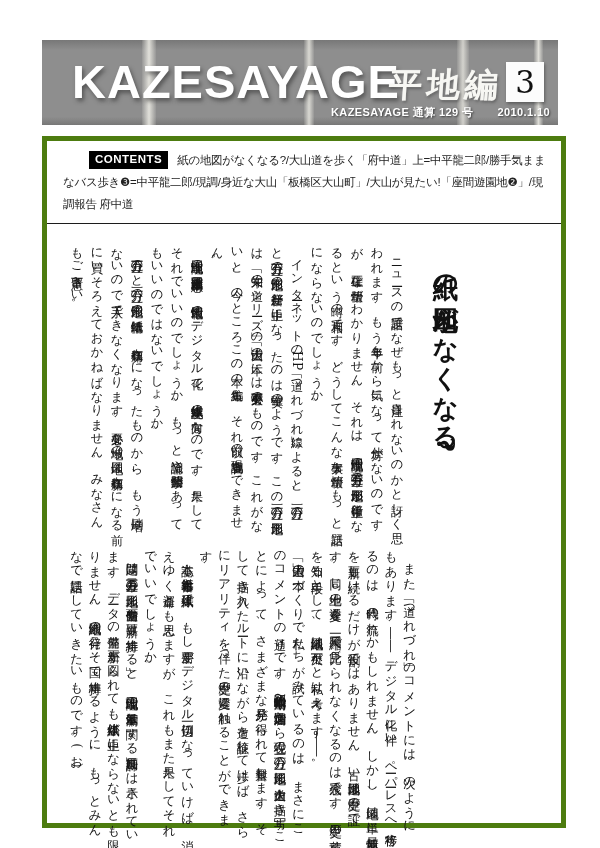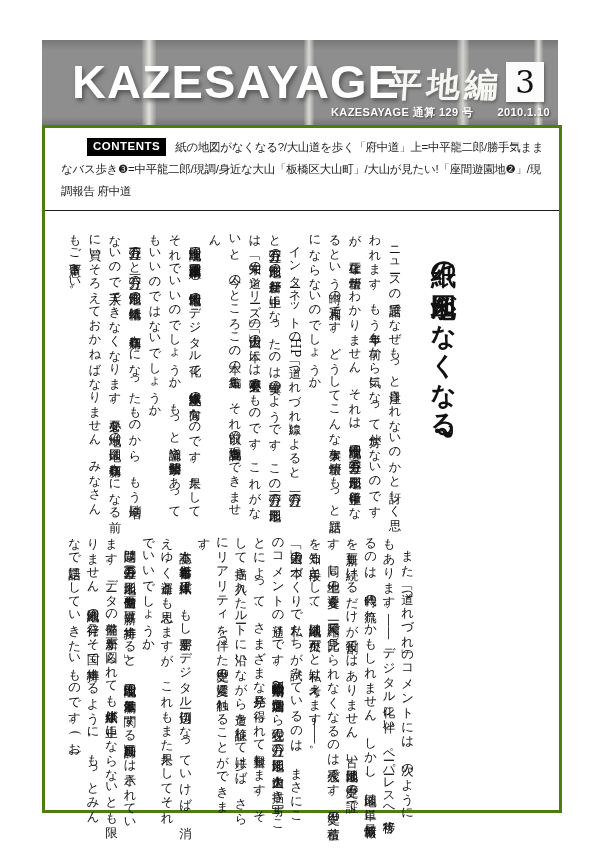--- a/index.html
+++ b/index.html
@@ -45,22 +45,22 @@
   }
   .issue-line{
     position:absolute;right:8px;bottom:5px;
     font-size:11px;font-weight:bold;color:#ffffff;letter-spacing:0.4px;
     text-shadow:1px 1px 2px rgba(0,0,0,0.6);
   }
   .issue-line .date{margin-left:24px;}
 
   
   .content-box{
-    position:absolute;left:42px;top:125px;width:514px;height:682px;
-    border:3px solid #4d7c0f;background:#ffffff;
+    position:absolute;left:42px;top:136px;width:514px;height:682px;
+    border:5px solid #4d7c0f;background:#ffffff;
   }
 
   
   .contents-bar{
     border-bottom:1px solid #1c1c1c;
     padding:8px 14px 8px 16px;
   }
   .contents-text{
     margin:0;font-size:11.5px;line-height:22px;letter-spacing:-0.3px;
     text-indent:0;color:#222;

